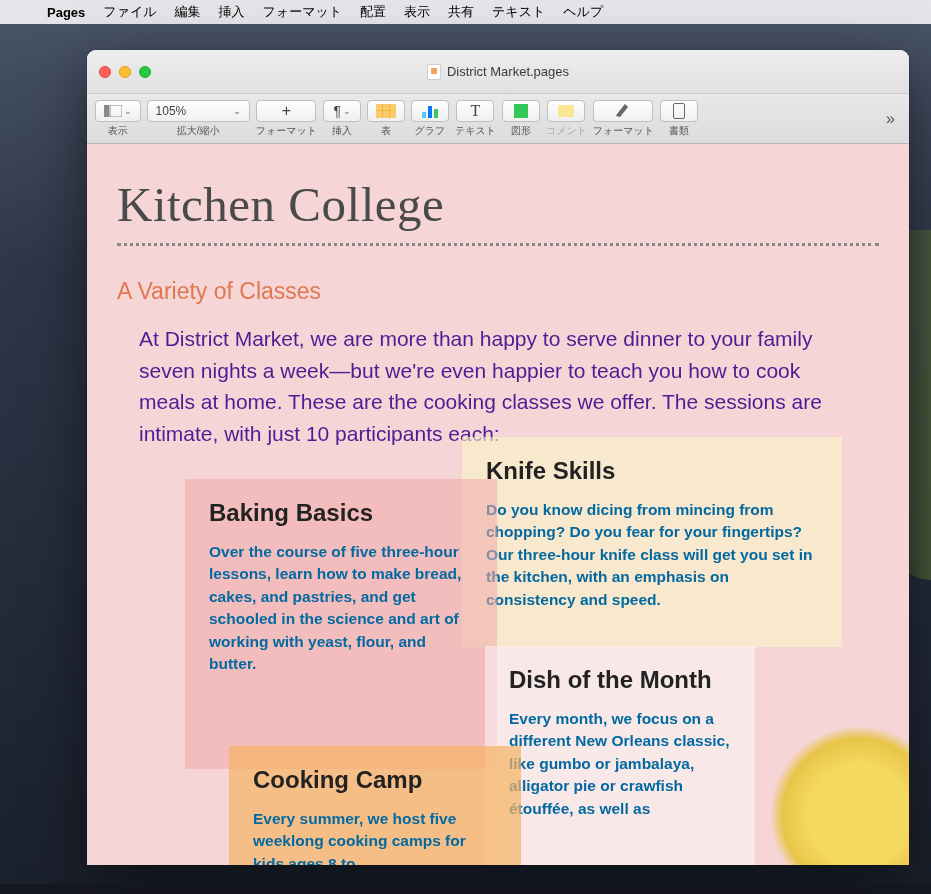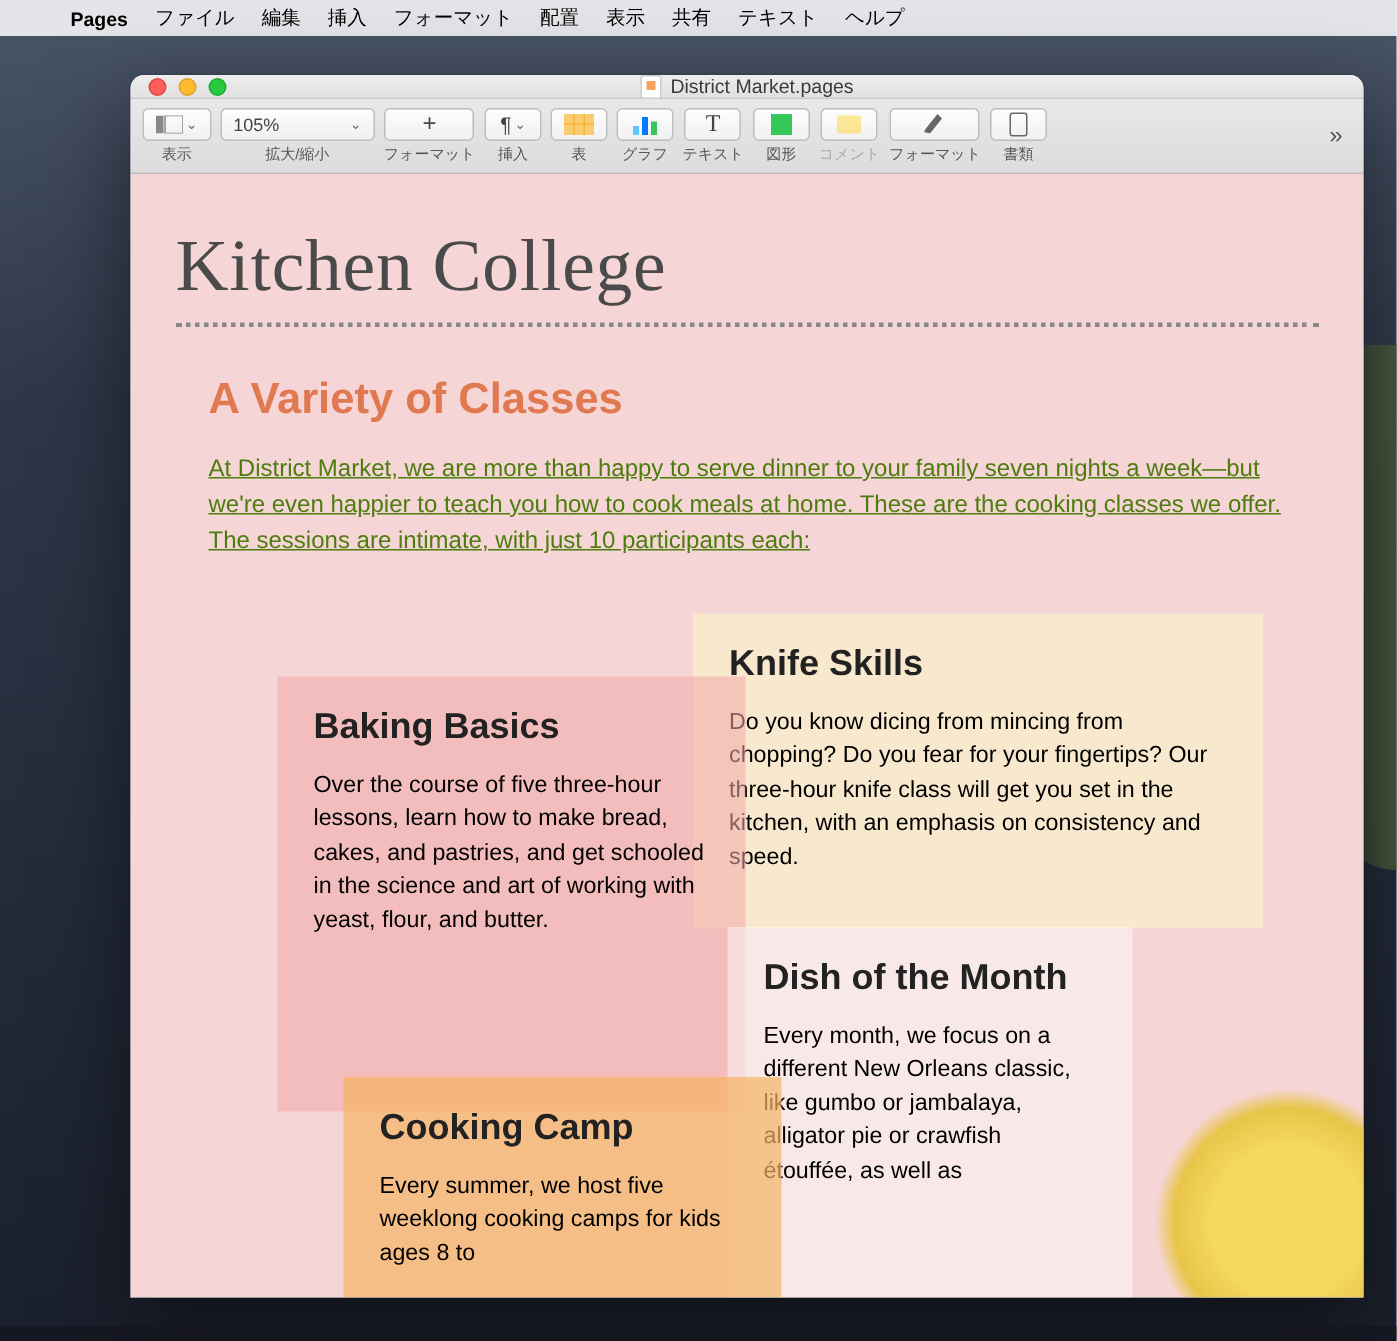--- a/index.html
+++ b/index.html
@@ -48,21 +48,21 @@
       background: #f5f5f5;
       border-radius: 9px 9px 0 0;
       box-shadow: 0 20px 60px rgba(0,0,0,0.5), 0 0 0 1px rgba(0,0,0,0.1);
       overflow: hidden;
       display: flex;
       flex-direction: column;
     }
 
     
     .titlebar {
-      height: 16px;
+      height: 44px;
       background: linear-gradient(#ededed, #e1e1e1);
       border-bottom: 1px solid #c8c8c8;
       display: flex;
       align-items: center;
       position: relative;
     }
     .traffic-lights {
       display: flex;
       gap: 8px;
       padding-left: 12px;
@@ -185,49 +185,48 @@
       color: #4a4a4a;
       letter-spacing: 0.5px;
     }
     .dotted-rule {
       margin-top: 10px;
       border-top: 3px dotted #888;
       width: 100%;
     }
     .subhead {
       margin-top: 32px;
-      font-size: 29px;
-      font-weight: 700;
+      font-size: 23px;
+      font-weight: 400;
       color: #e07850;
-      margin-left: 22px;
     }
     .intro {
       margin: 18px 22px 0 22px;
-      font-size: 16px;
+      font-size: 21px;
       line-height: 1.5;
-      color: #4d7c0f;
+      color: #4c1d95;
       font-weight: 500;
-      text-decoration: underline;
     }
 
     
     .block {
       position: absolute;
       padding: 20px 24px;
     }
     .block-title {
       font-size: 24px;
       font-weight: 800;
       color: #222;
       margin-bottom: 14px;
     }
     .block-text {
       font-size: 15.5px;
       line-height: 1.45;
-      color: #000000;
+      color: #0369a1;
+      font-weight: bold;
     }
 
     .block-baking {
       left: 98px;
       top: 335px;
       width: 312px;
       height: 290px;
       background: rgba(240, 170, 170, 0.55);
     }
     .block-cooking {

